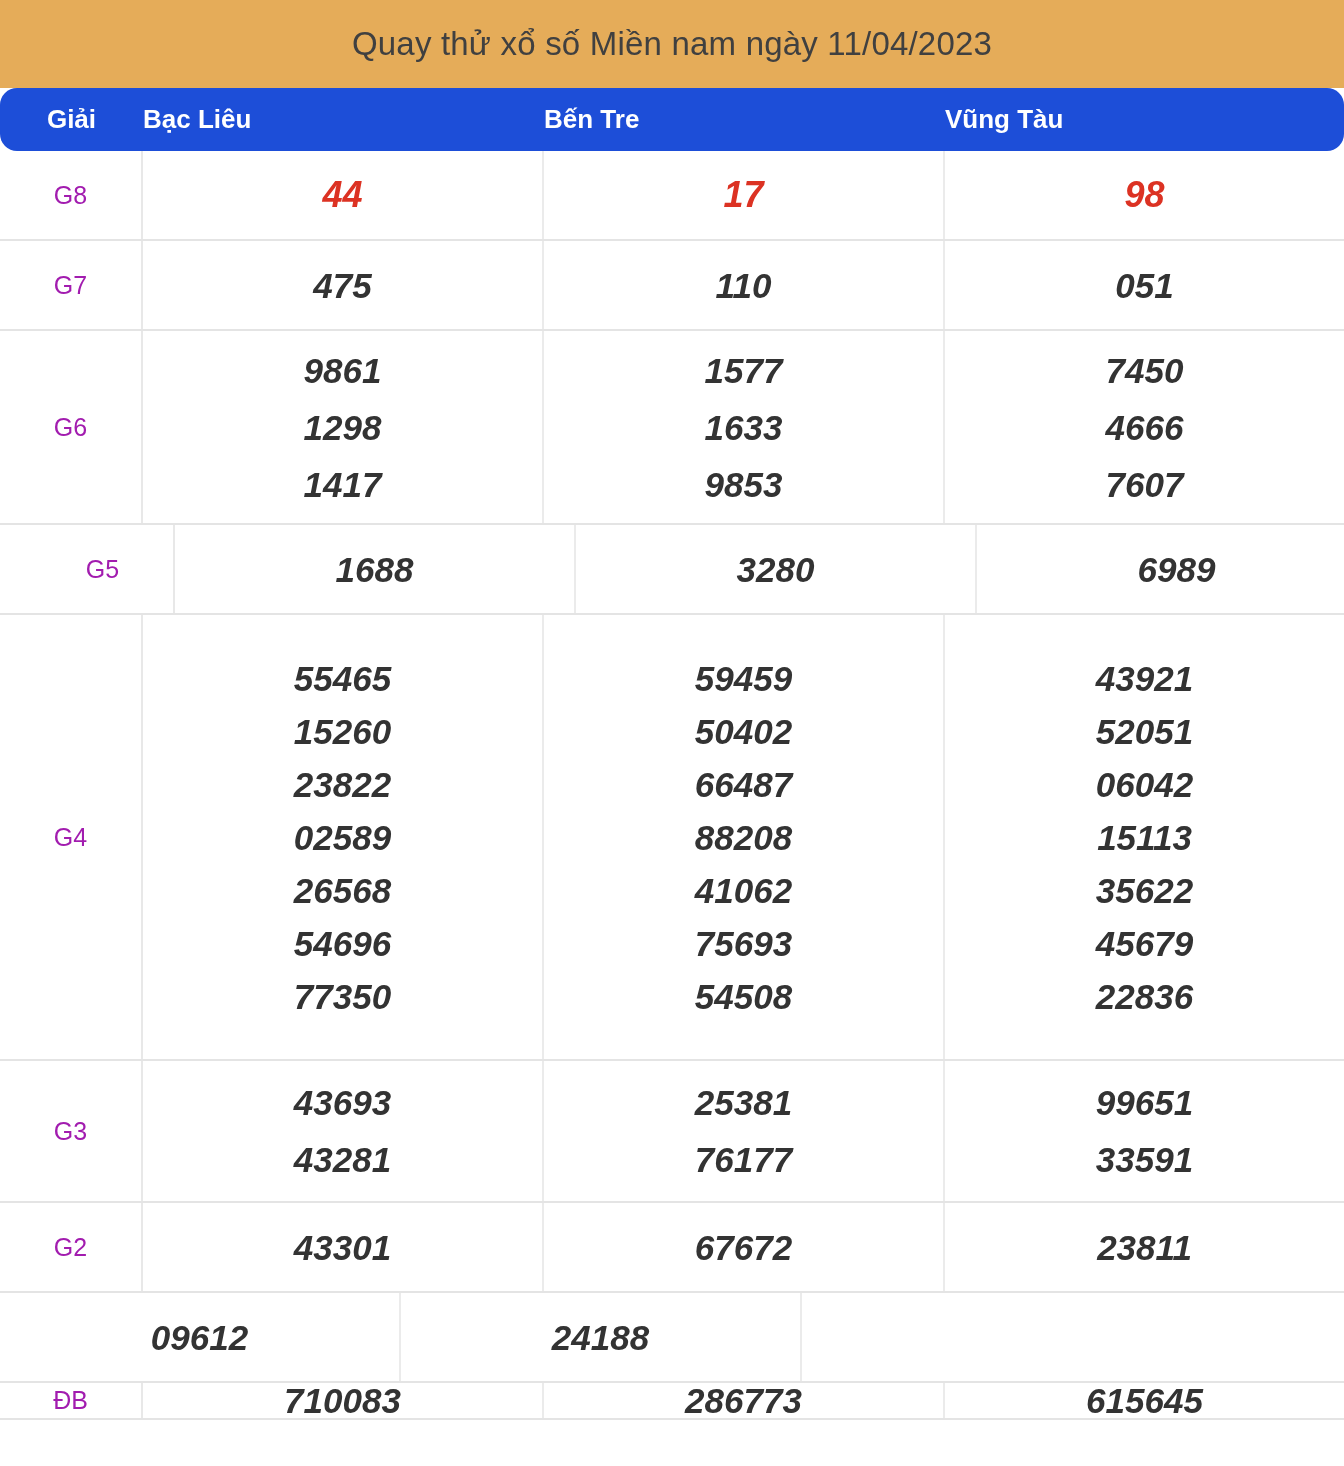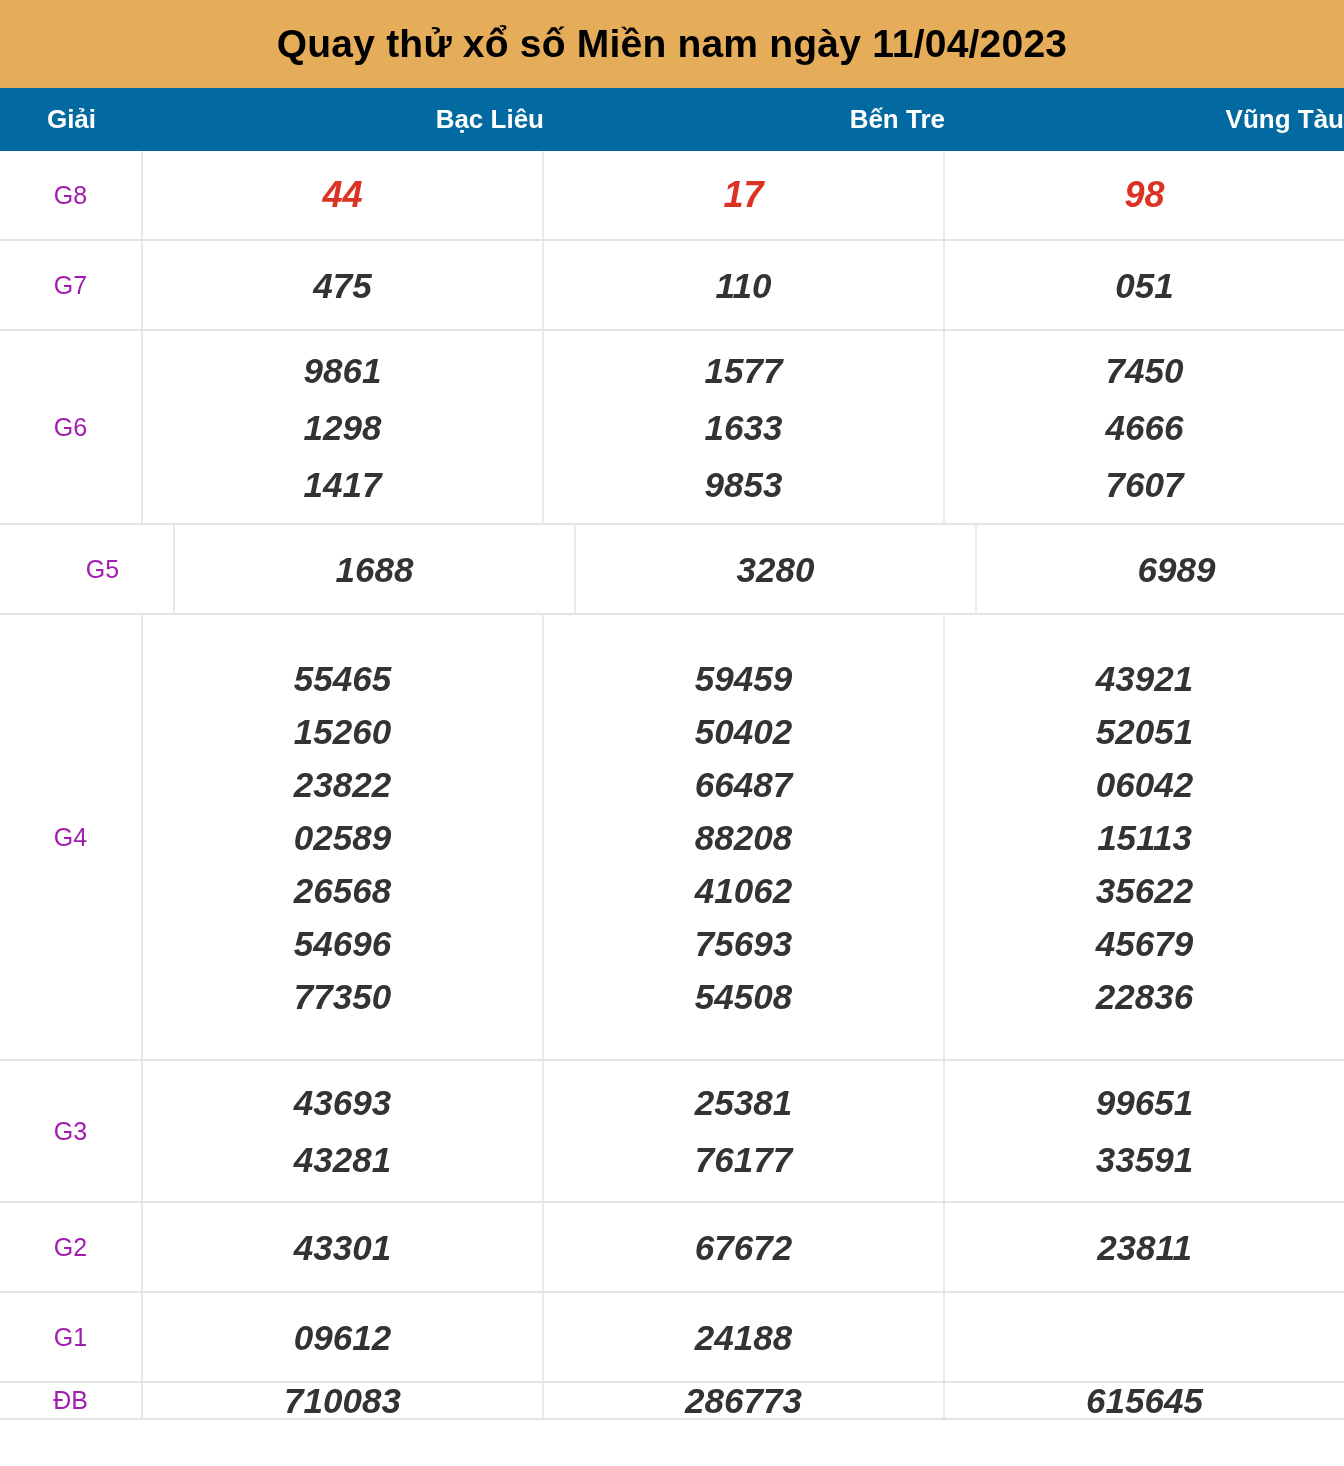--- a/index.html
+++ b/index.html
@@ -21,39 +21,40 @@
 
   
   .title-bar {
     height: 88px;
     background: #e5ac59;
     display: flex;
     align-items: center;
     justify-content: center;
   }
   .title-text {
-    font-size: 39px;
-    font-weight: bold;
-    color: #000000;
+    font-size: 33px;
+    font-weight: normal;
+    color: #404040;
     letter-spacing: 0.2px;
     white-space: nowrap;
   }
 
   
   .col-header {
     height: 63px;
-    background: #0369a1;
+    background: #1d4ed8;
     display: flex;
     align-items: center;
+    border-radius: 17px;
   }
   .col-header .hcell {
     font-size: 26px;
     font-weight: bold;
     color: #ffffff;
-    text-align: right;
+    text-align: left;
     white-space: nowrap;
   }
 
   
   .c0 { width: 143px; flex: 0 0 143px; }
   .c1 { width: 401px; flex: 0 0 401px; }
   .c2 { width: 401px; flex: 0 0 401px; }
   .c3 { width: 399px; flex: 0 0 399px; }
 
   .col-header .c0 { text-align: center; }
@@ -234,21 +235,20 @@
           <div class="num">43301</div>
         </div>
         <div class="cell num-cell c2">
           <div class="num">67672</div>
         </div>
         <div class="cell num-cell c3 last">
           <div class="num">23811</div>
         </div>
       </div>
       <div class="prize-row row-g1">
-        <div class="cell label-cell c0">G1</div>
         <div class="cell num-cell c1">
           <div class="num">09612</div>
         </div>
         <div class="cell num-cell c2">
           <div class="num">24188</div>
         </div>
       </div>
       <div class="prize-row row-b">
         <div class="cell label-cell c0">ĐB</div>
         <div class="cell num-cell c1">

